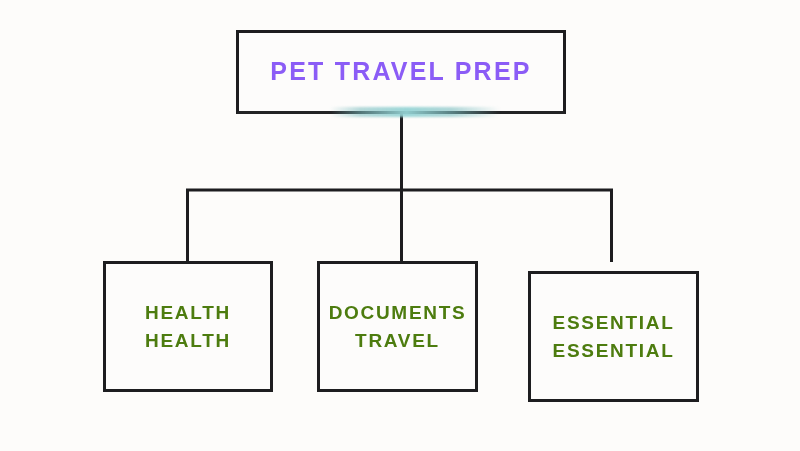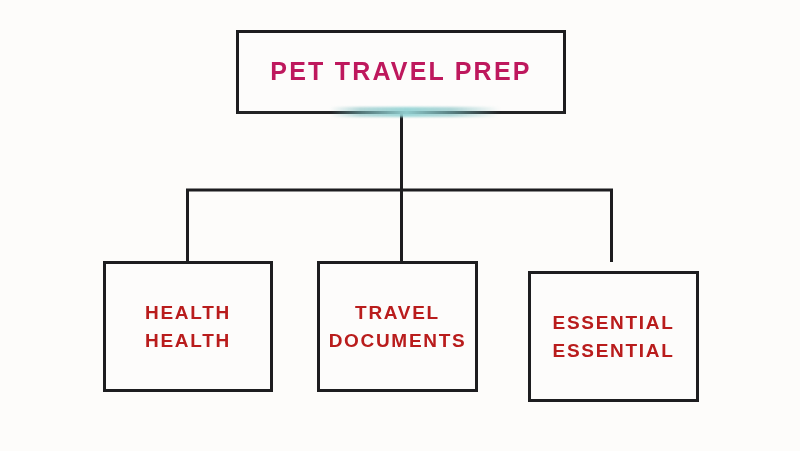--- a/index.html
+++ b/index.html
@@ -65,30 +65,30 @@
         rgba(124,190,192,0.60) 72%,
         rgba(140,200,200,0) 100%);
     filter: blur(1.2px);
     pointer-events: none;
   }
 
   .root-label {
     font-size: 25px;
     font-weight: bold;
     letter-spacing: 2.2px;
-    color: #be185d;
+    color: #8b5cf6;
     line-height: 1.1;
     white-space: nowrap;
   }
 
   .leaf-label {
     font-size: 19px;
     font-weight: bold;
     letter-spacing: 1.7px;
-    color: #b91c1c;
+    color: #4d7c0f;
     line-height: 1.45;
   }
   .leaf-label .label-line {
     display: block;
     white-space: nowrap;
   }
 
   #leaf-node-0 {
     left: 103px;
     top: 261px;
@@ -134,22 +134,22 @@
 
   <div class="node-box" id="leaf-node-0">
     <span class="leaf-label">
       <span class="label-line">HEALTH</span>
       <span class="label-line">HEALTH</span>
     </span>
   </div>
 
   <div class="node-box" id="leaf-node-1">
     <span class="leaf-label">
+      <span class="label-line">DOCUMENTS</span>
       <span class="label-line">TRAVEL</span>
-      <span class="label-line">DOCUMENTS</span>
     </span>
   </div>
 
   <div class="node-box" id="leaf-node-2">
     <span class="leaf-label">
       <span class="label-line">ESSENTIAL</span>
       <span class="label-line">ESSENTIAL</span>
     </span>
   </div>
 

